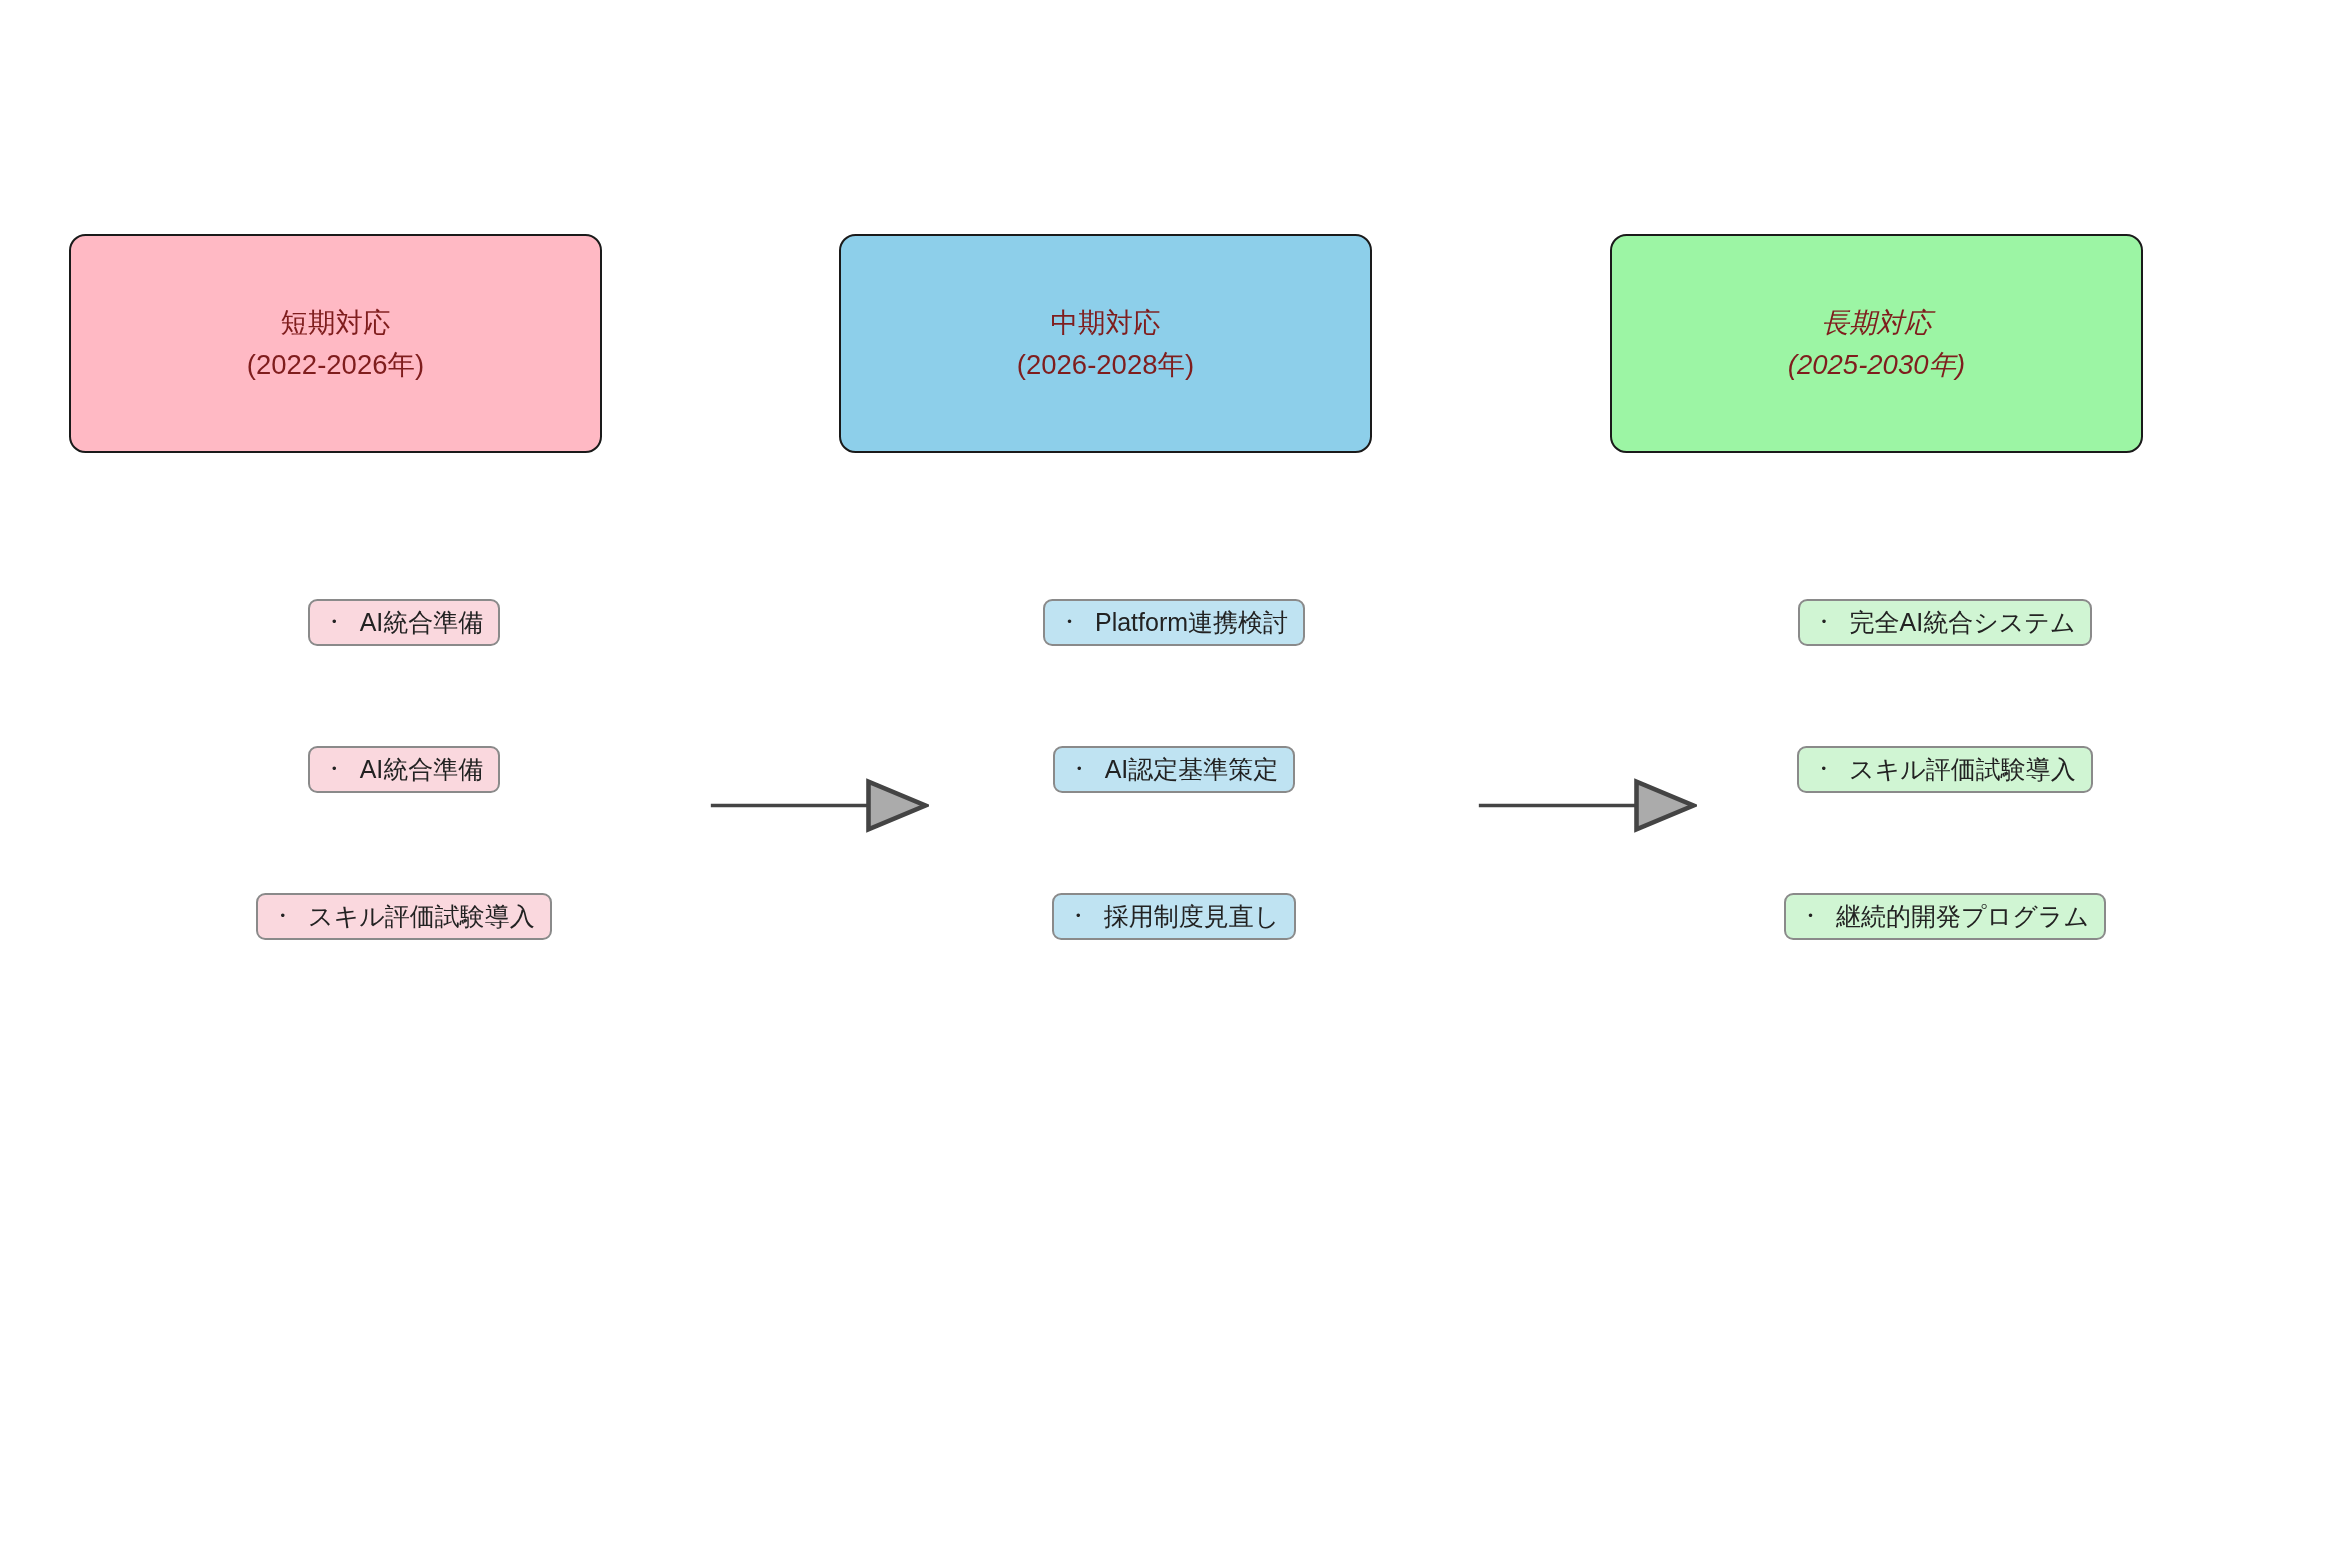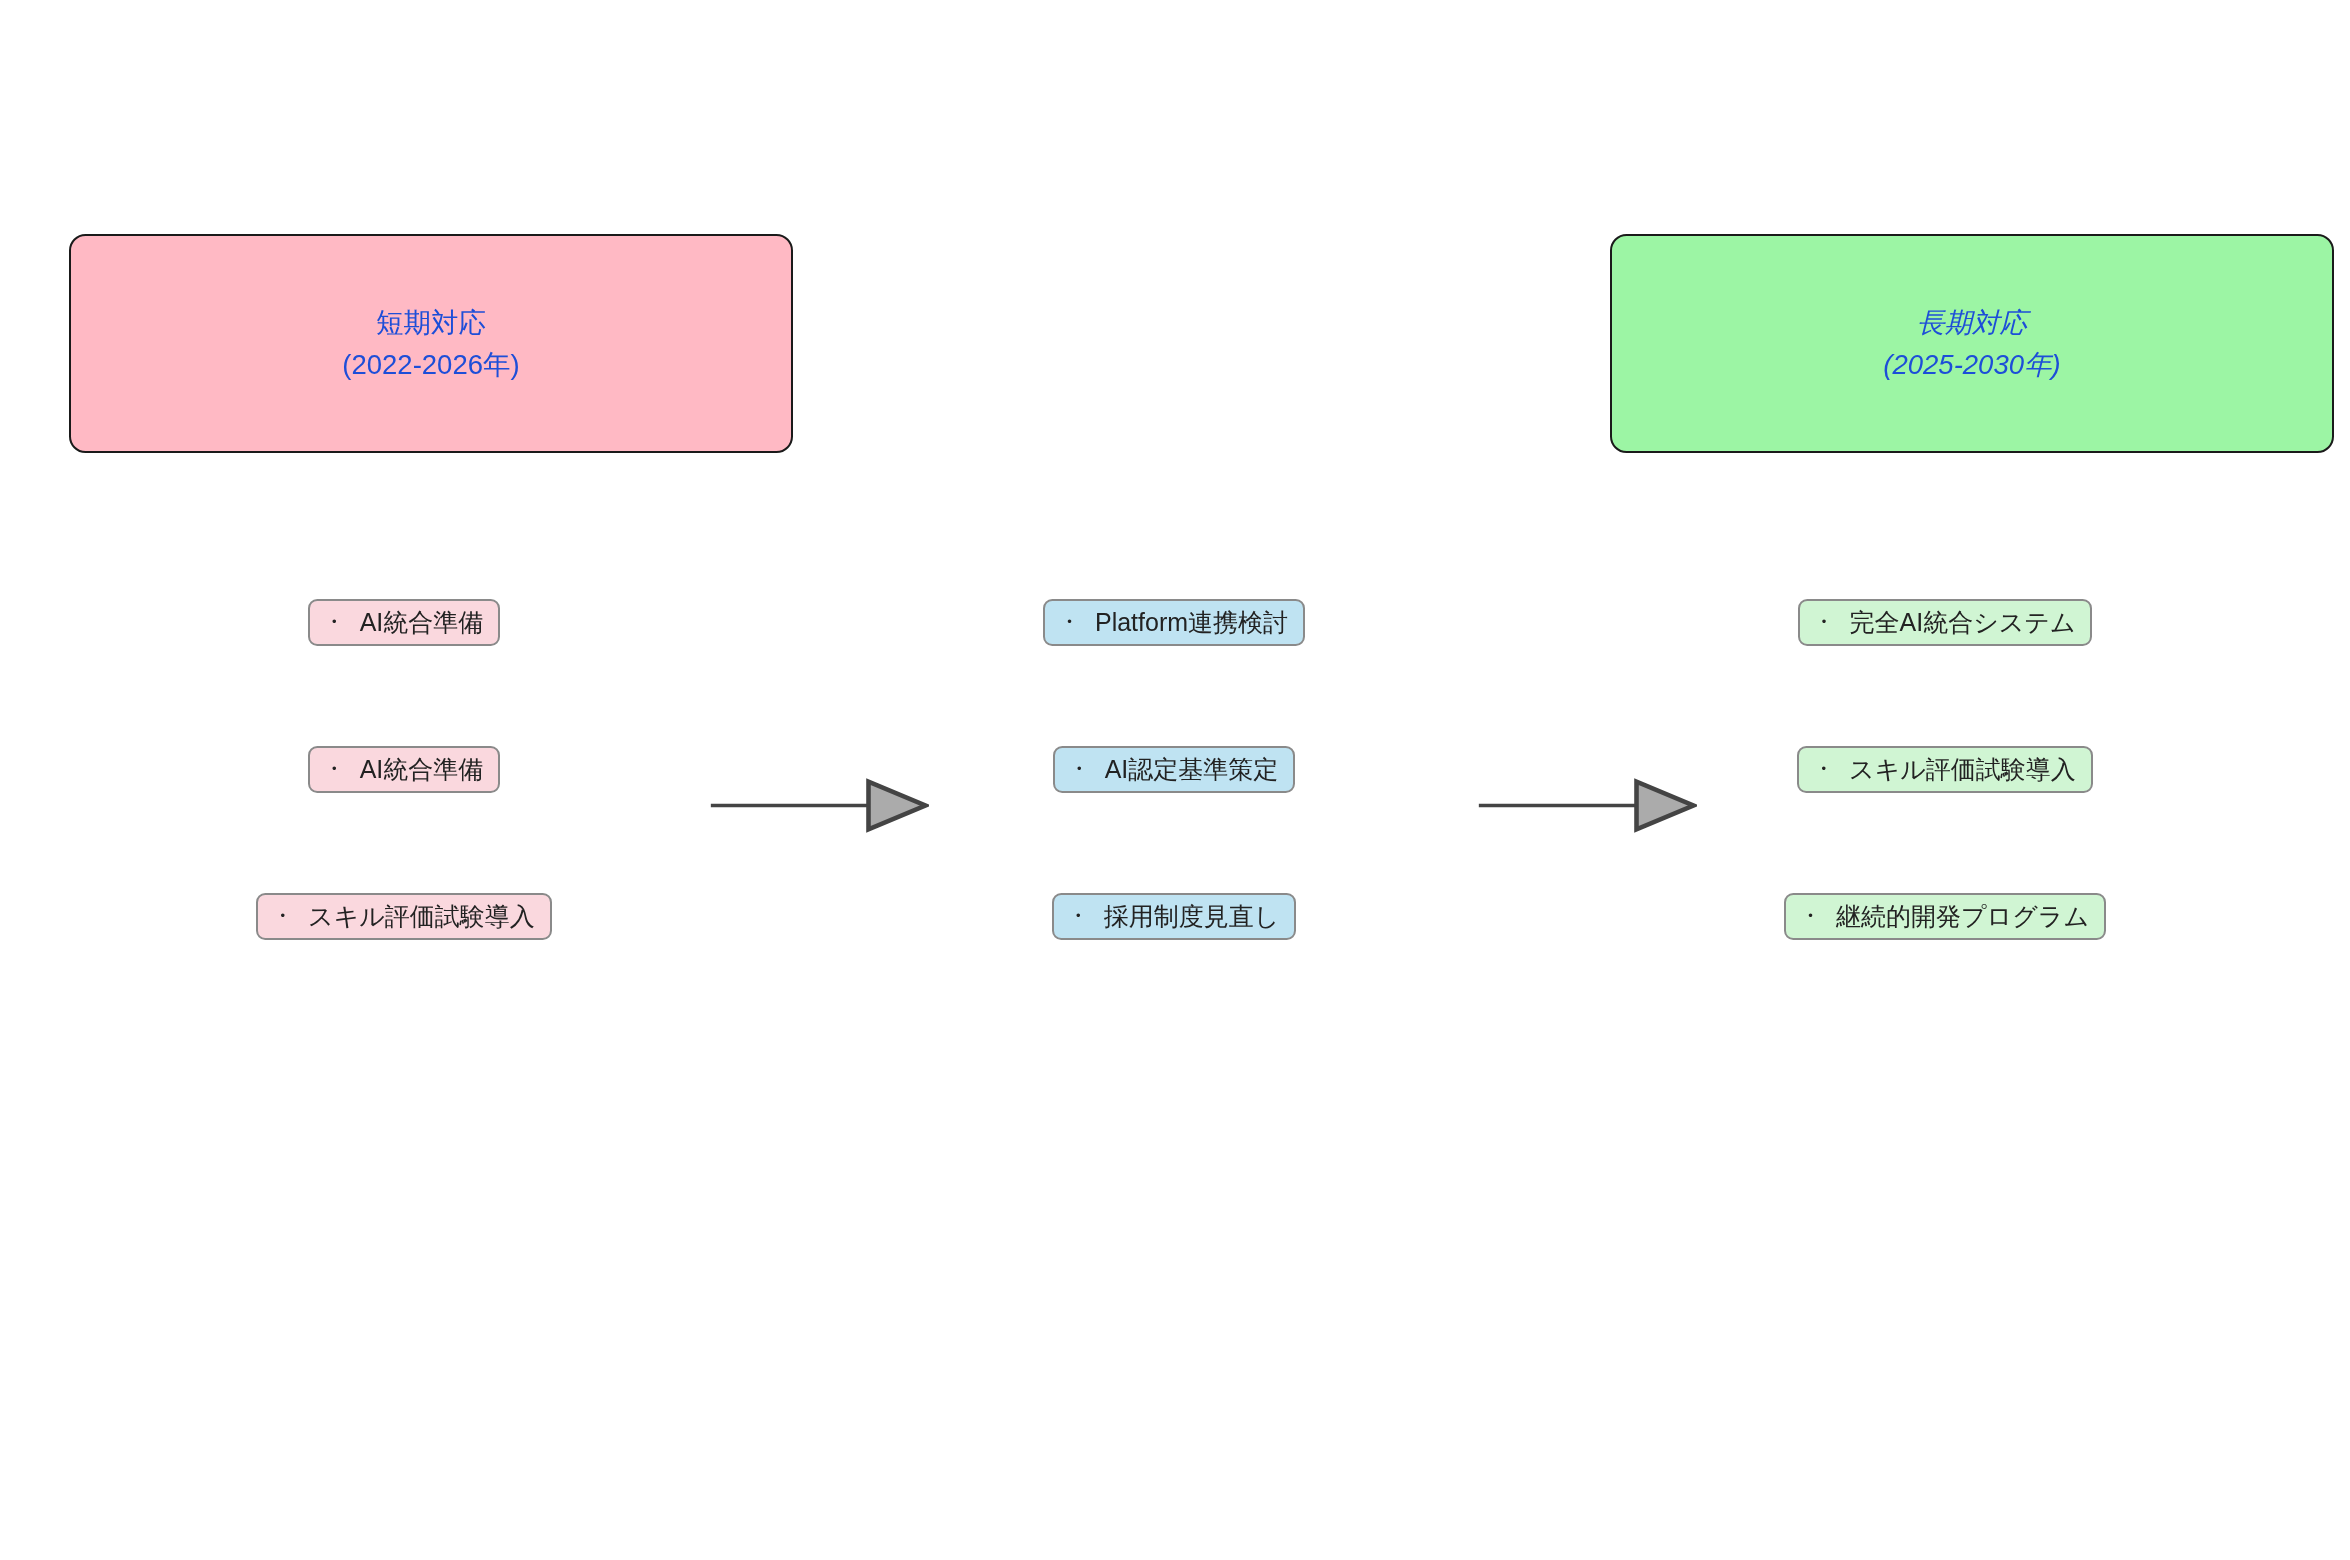--- a/index.html
+++ b/index.html
@@ -21,30 +21,30 @@
     left: 0;
     width: 100%;
     text-align: center;
     font-size: 37px;
     color: #111111;
     letter-spacing: 0.9px;
   }
   .phase-box {
     position: absolute;
     top: 234px;
-    width: 724px;
+    width: 533px;
     height: 219px;
     border: 2.8px solid #1a1a1a;
     border-radius: 16.5px;
     box-sizing: border-box;
     display: flex;
     flex-direction: column;
     align-items: center;
     justify-content: center;
-    color: #1d4ed8;
+    color: #7f1d1d;
     text-align: center;
   }
   .phase-box .phase-name { font-size: 27.5px; line-height: 1.5; }
   .phase-box .phase-period { font-size: 27.5px; line-height: 1.5; }
   .col-1 { left: 69px; }
   .col-2 { left: 839px; }
   .col-3 { left: 1610px; }
 
   .chip-slot {
     position: absolute;
@@ -82,20 +82,24 @@
 <body>
 
 <div class="canvas">
 
 
   <div class="phase-box col-1" style="background-color: rgb(255, 185, 196);">
     <div class="phase-name">短期対応</div>
     <div class="phase-period">(2022-2026年)</div>
   </div>
 
+  <div class="phase-box col-2" style="background-color: rgb(141, 207, 234);">
+    <div class="phase-name">中期対応</div>
+    <div class="phase-period">(2026-2028年)</div>
+  </div>
 
   <div class="phase-box col-3" style="background-color: rgb(156, 245, 164); font-style: italic;">
     <div class="phase-name">長期対応</div>
     <div class="phase-period">(2025-2030年)</div>
   </div>
 
   <div class="chip-slot col-1 row-1">
     <div class="item-chip" style="background-color: rgb(250, 216, 222);">
       <span class="bullet">・</span>
       <span>AI統合準備</span>

